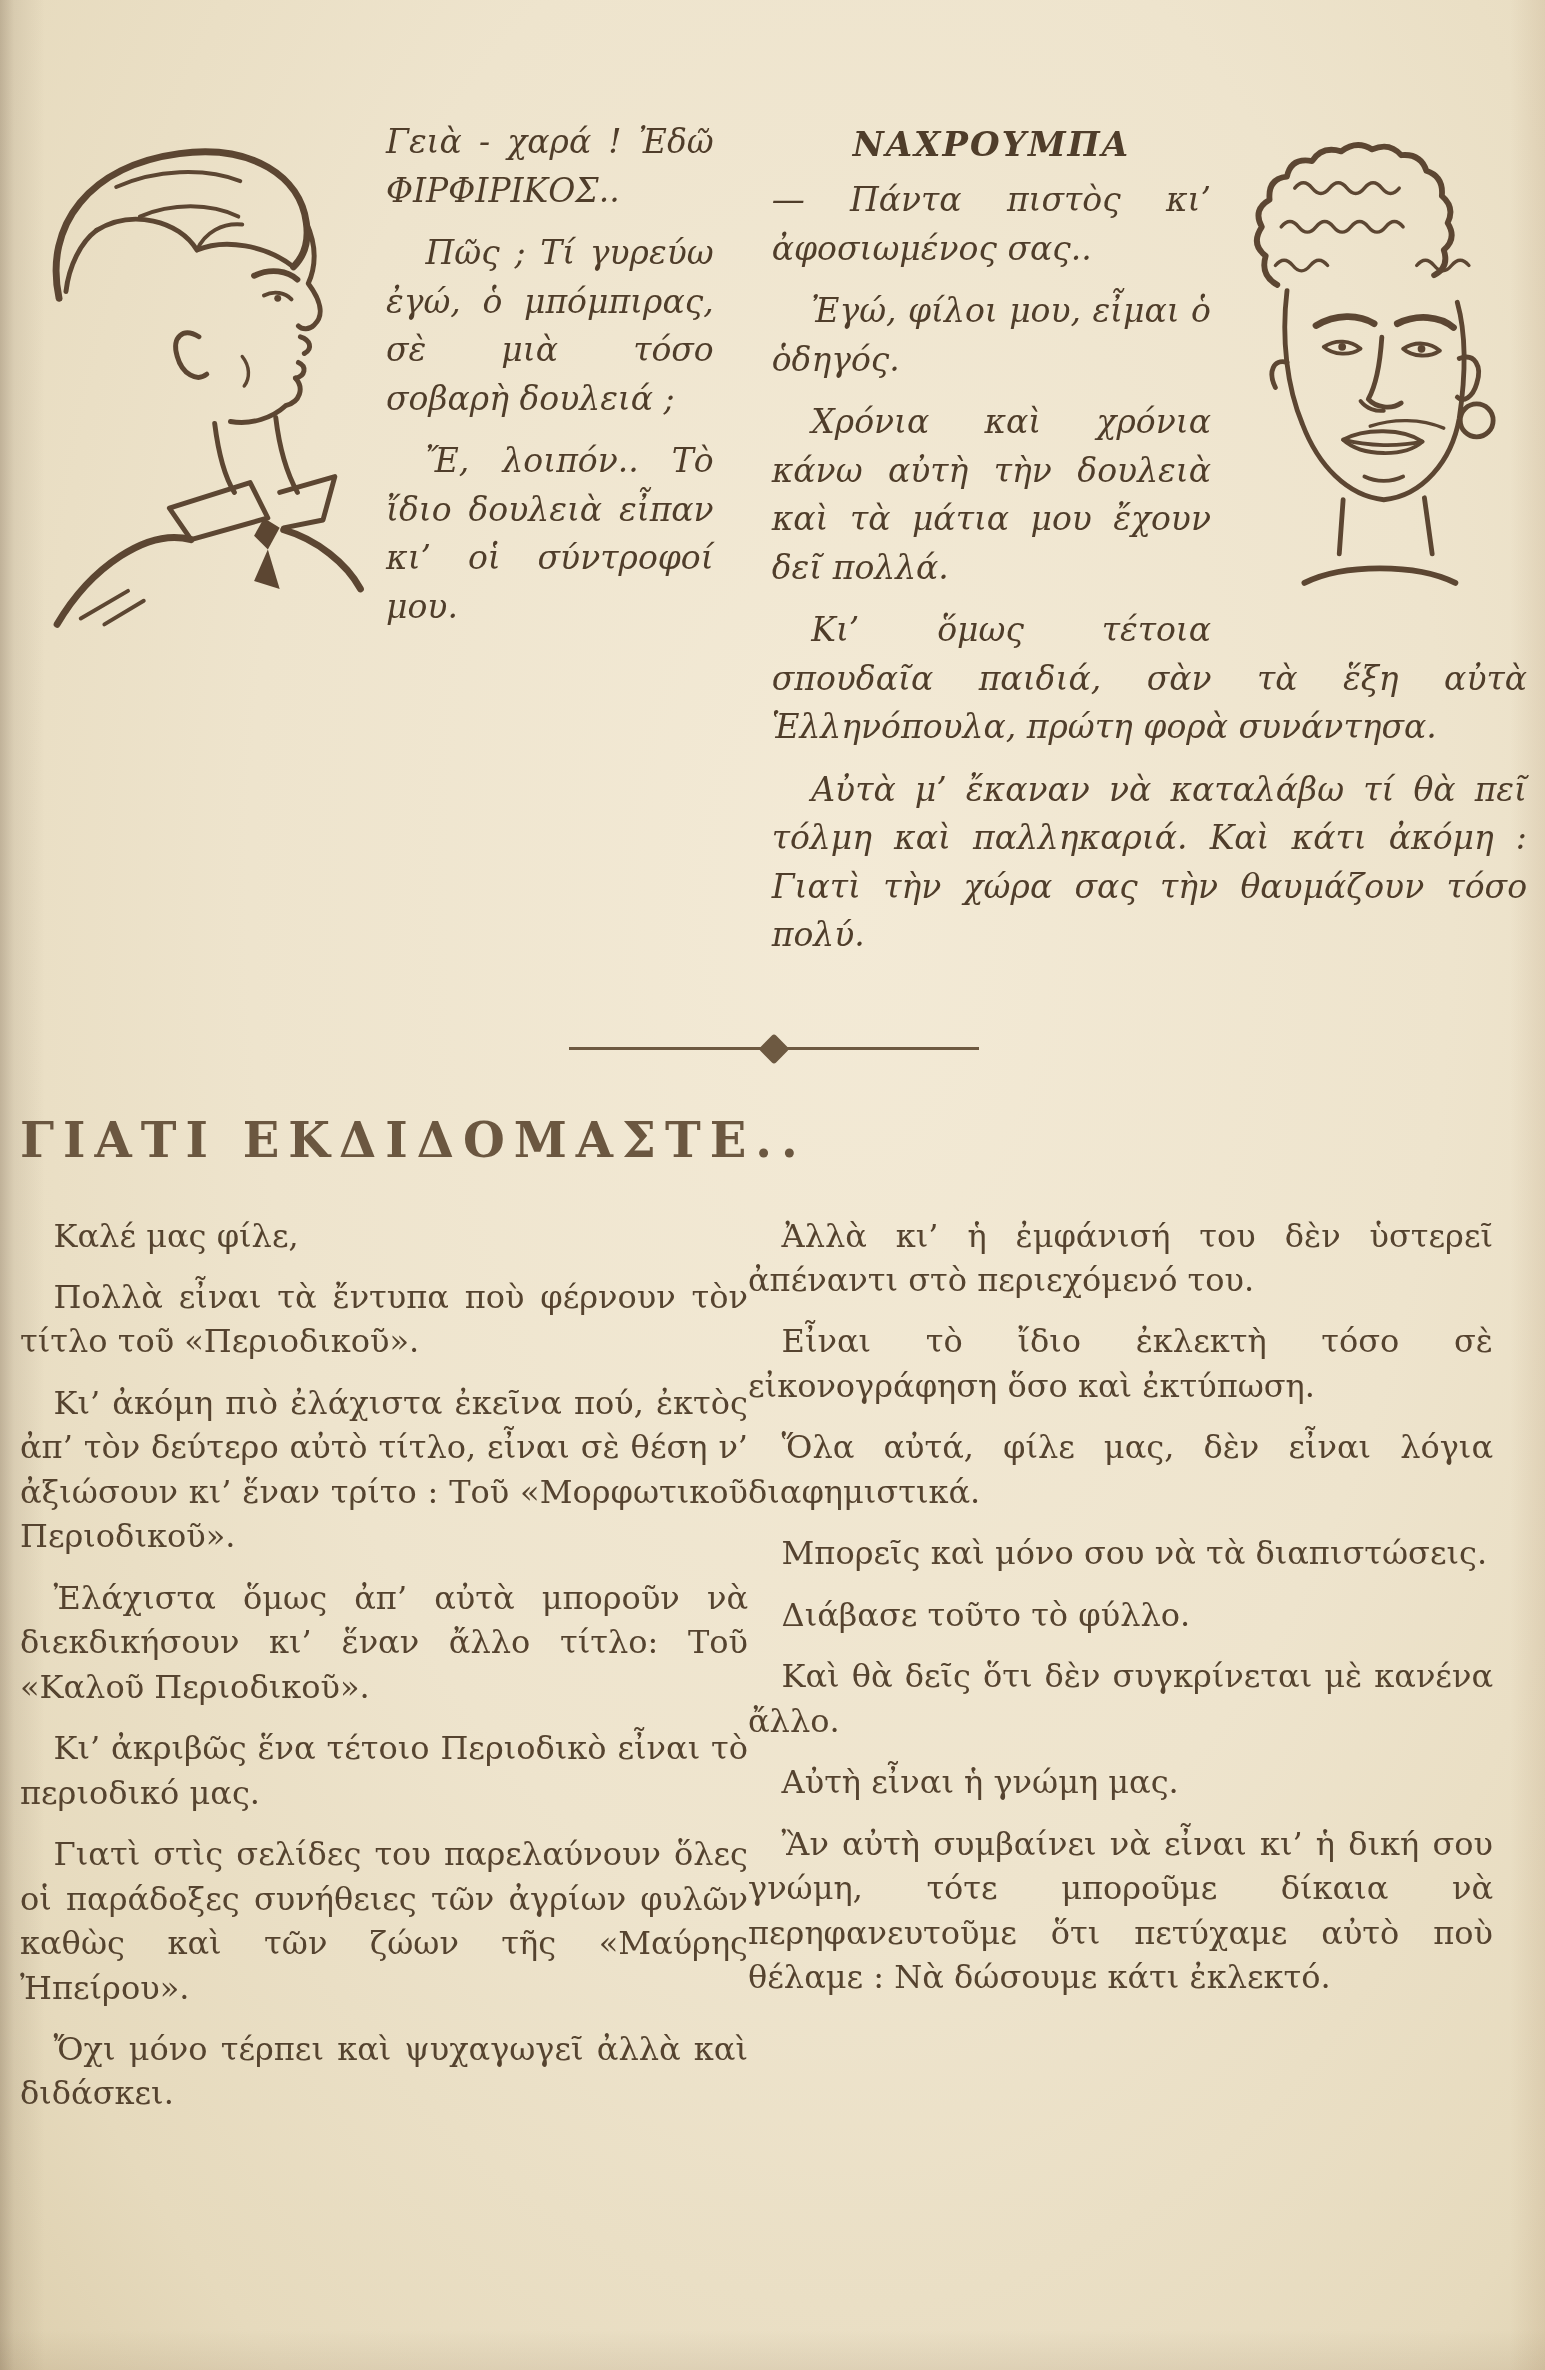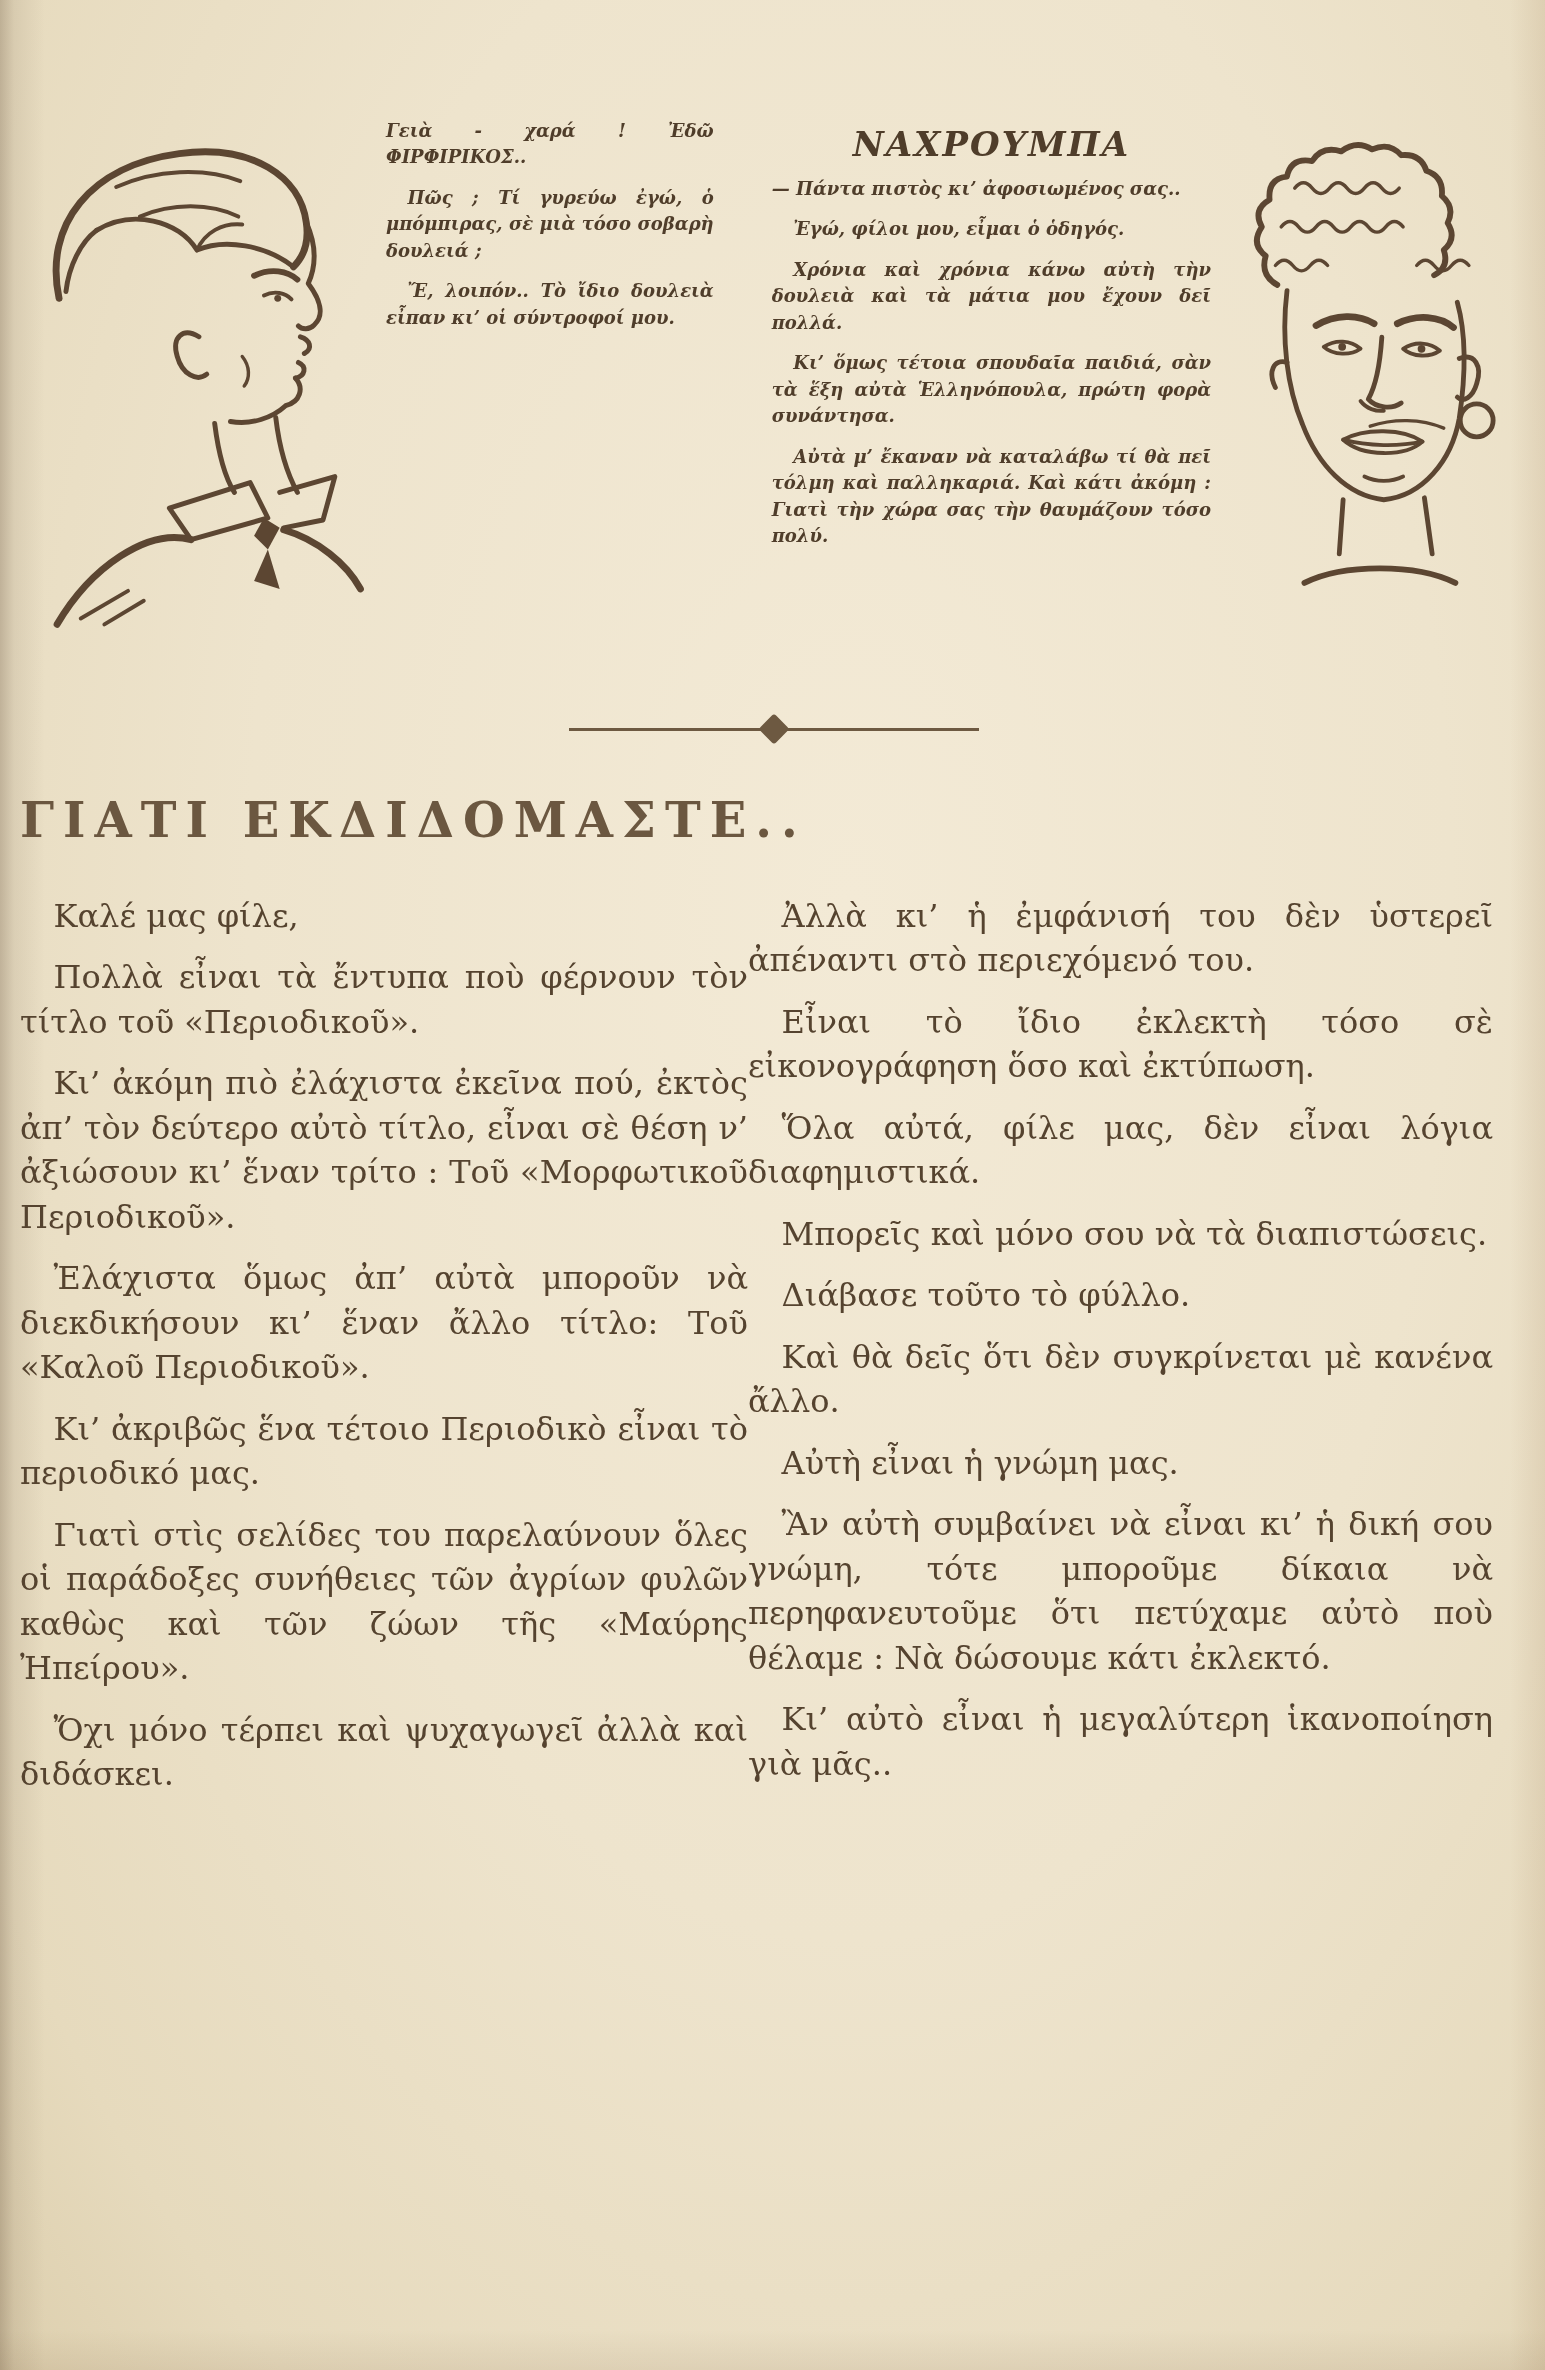--- a/index.html
+++ b/index.html
@@ -19,22 +19,22 @@
       linear-gradient(0deg, rgba(120,90,60,0.10) 0px, rgba(120,90,60,0.0) 40px),
       radial-gradient(ellipse at 55% 38%, #f3ead6 0%, #eee4cd 50%, #e6dabd 85%, #ddcfae 100%);
     box-sizing:border-box;
     padding:118px 18px 30px 20px;
   }
   
   .top-section { display:flex; gap:58px; }
   .col-left  { width:698px; }
   .col-right { width:760px; }
   .dialogue {
-    font-style:italic; font-weight:bold;
-    font-size:18px; line-height:1.47;
+    font-style:italic; font-weight:normal;
+    font-size:33px; line-height:1.47;
     color:#4f3d2a;
     text-align:justify;
   }
   .dialogue p { margin:0 0 14px 0; text-indent:1.2em; }
   .dialogue p:first-of-type { text-indent:0; }
   .portrait { shape-margin:14px; }
   .portrait-boy { float:left;  width:348px; height:522px; margin:8px 18px 6px 0; }
   .portrait-man { float:right; width:300px; height:508px; margin:0 0 8px 16px; }
   .portrait svg { display:block; width:100%; height:100%; }
   .dialogue-heading {
@@ -176,17 +176,16 @@
     </div>
     <div class="bcol bcol-right">
       <p>Ἀλλὰ κι’ ἡ ἐμφάνισή του δὲν ὑστερεῖ ἀπέναντι στὸ περιεχόμενό του.</p>
       <p>Εἶναι τὸ ἴδιο ἐκλεκτὴ τόσο σὲ εἰκονογράφηση ὅσο καὶ ἐκτύπωση.</p>
       <p>Ὅλα αὐτά, φίλε μας, δὲν εἶναι λόγια διαφημιστικά.</p>
       <p>Μπορεῖς καὶ μόνο σου νὰ τὰ διαπιστώσεις.</p>
       <p>Διάβασε τοῦτο τὸ φύλλο.</p>
       <p>Καὶ θὰ δεῖς ὅτι δὲν συγκρίνεται μὲ κανένα ἄλλο.</p>
       <p>Αὐτὴ εἶναι ἡ γνώμη μας.</p>
       <p>Ἂν αὐτὴ συμβαίνει νὰ εἶναι κι’ ἡ δική σου γνώμη, τότε μποροῦμε δίκαια νὰ περηφανευτοῦμε ὅτι πετύχαμε αὐτὸ ποὺ θέλαμε : Νὰ δώσουμε κάτι ἐκλεκτό.</p>
-      <p>Κι’ αὐτὸ εἶναι ἡ μεγαλύτερη ἱκανοποίηση γιὰ μᾶς..</p>
     </div>
   </div>
 
 </div>
 
 </body></html>

